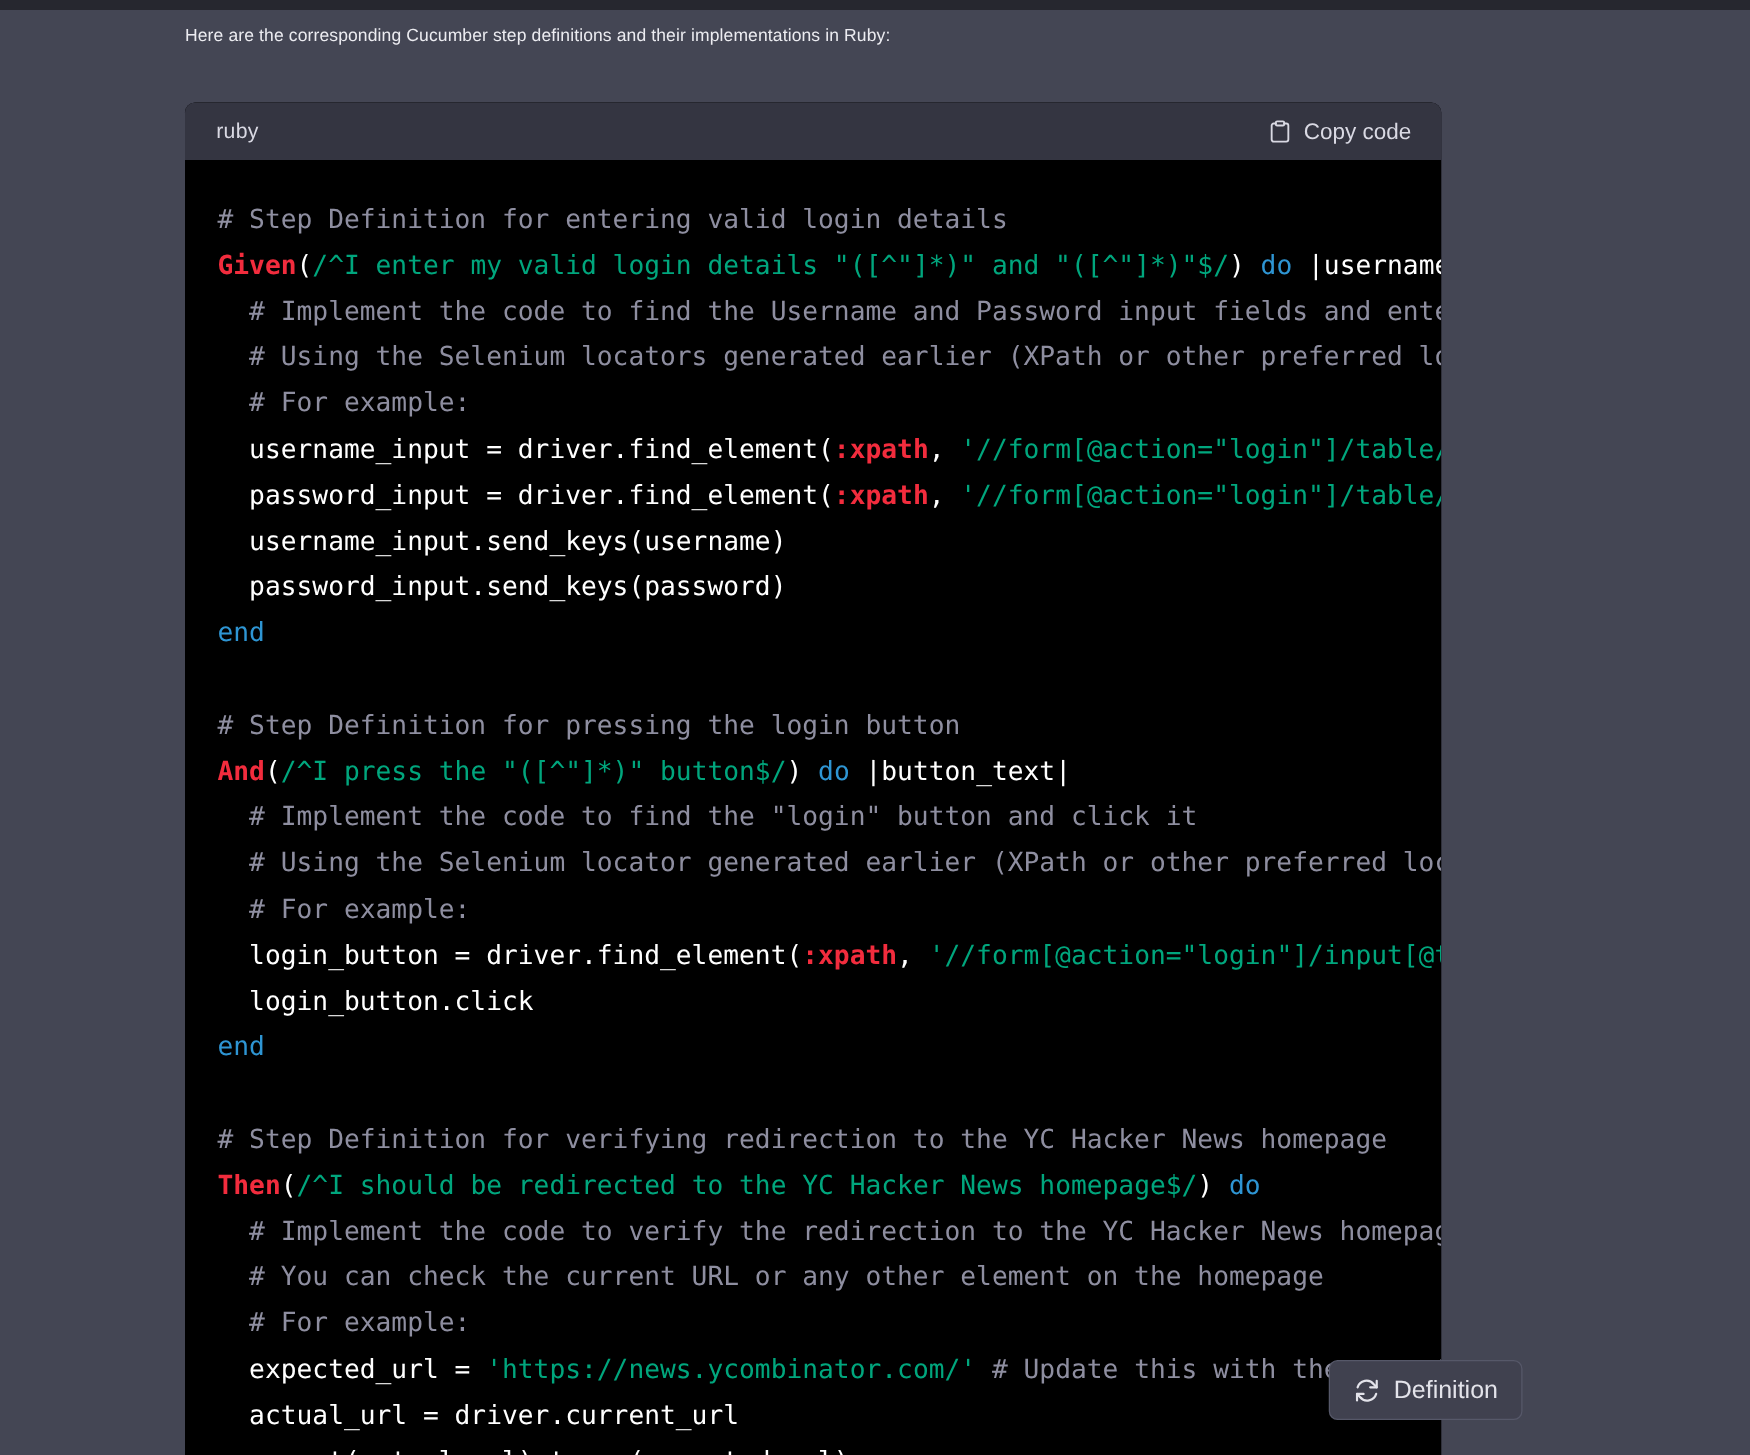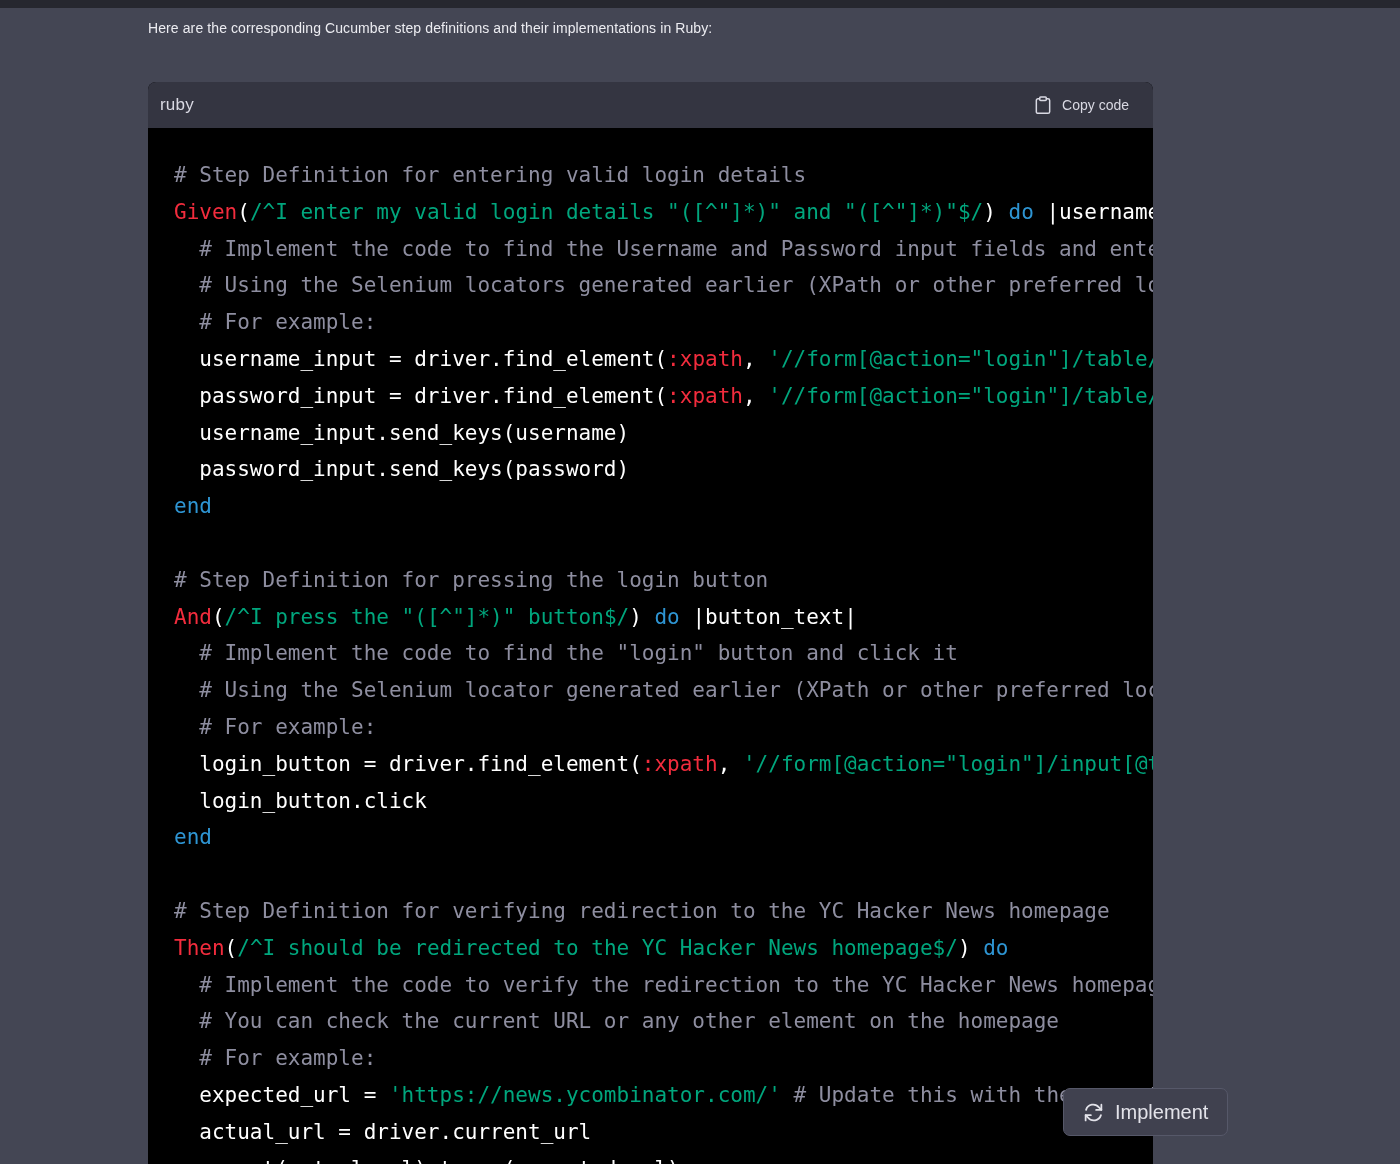--- a/index.html
+++ b/index.html
@@ -39,54 +39,54 @@
     border-radius: 8px 8px 0 0;
     overflow: hidden;
     background: var(--code-bg, #000);
   }
   .code-header {
     height: 46px;
     background: var(--code-header-bg, #343541);
     display: flex;
     align-items: center;
     justify-content: space-between;
-    padding: 0 24px 0 12px;
+    padding: 0 24px 0 25px;
     font-size: 17px;
     color: var(--header-text, #d9d9e3);
   }
   .lang { letter-spacing: 0.2px; }
   .copy-btn {
     display: flex;
     align-items: center;
     gap: 9px;
     background: none;
     border: none;
     padding: 0;
     color: var(--header-text, #d9d9e3);
     font-family: "Liberation Sans", sans-serif;
-    font-size: 14px;
+    font-size: 18px;
     cursor: pointer;
   }
   .icon { display: inline-flex; align-items: center; }
   .icon svg { display: block; }
   .code-body {
     margin: 0;
     padding: 29px 0 20px 26px;
     background: var(--code-bg, #000);
     font-family: "DejaVu Sans Mono", monospace;
     font-size: 21px;
     line-height: 36.8px;
     color: var(--plain, #fff);
     white-space: pre;
     overflow: hidden;
   }
   .code-line { height: 36.8px; }
   .tok-cm { color: var(--comment, #8e8ea0); margin-top: 11px; }
   .tok-kw { color: var(--keyword, #2e95d3); }
-  .tok-fn { color: var(--function, #f22c3d); }
+  .tok-fn { color: var(--function, #f22c3d); font-weight: bold; }
   .tok-st { color: var(--string, #00a67d); text-align: right; }
   .tok-pl { color: var(--plain, #ffffff); }
   .regen-btn {
     position: absolute;
     left: 1063px;
     top: 1088px;
     height: 48px;
     box-sizing: border-box;
     padding: 0 19px;
     display: flex;
@@ -129,15 +129,15 @@
 
   <button class="regen-btn">
     <span class="icon">
       <svg width="21" height="21" viewBox="0 0 24 24" fill="none" stroke="currentColor" stroke-width="2" stroke-linecap="round" stroke-linejoin="round">
         <path d="M3.5 9a8.5 8.5 0 0 1 14.8-2.8L21 9"></path>
         <path d="M21 3v6h-6"></path>
         <path d="M20.5 15a8.5 8.5 0 0 1-14.8 2.8L3 15"></path>
         <path d="M3 21v-6h6"></path>
       </svg>
     </span>
-    <span>Implement</span>
+    <span>Definition</span>
   </button>
 </div>
 
 </body></html>

